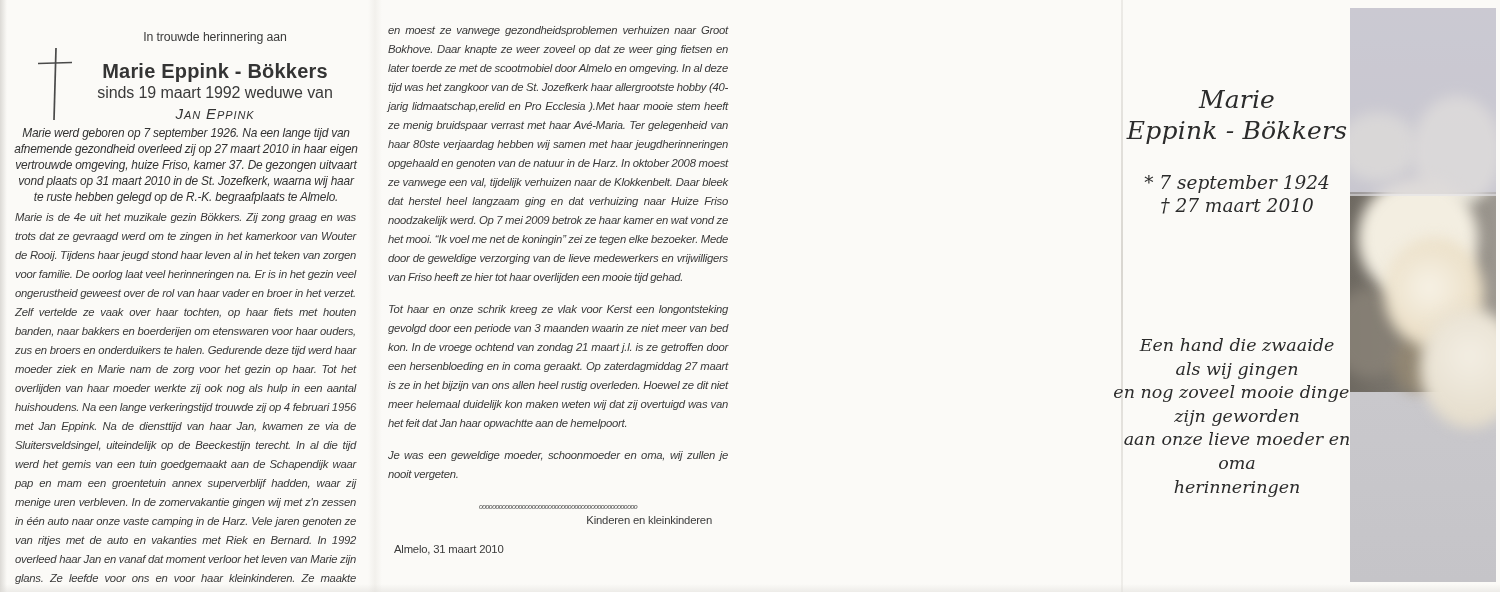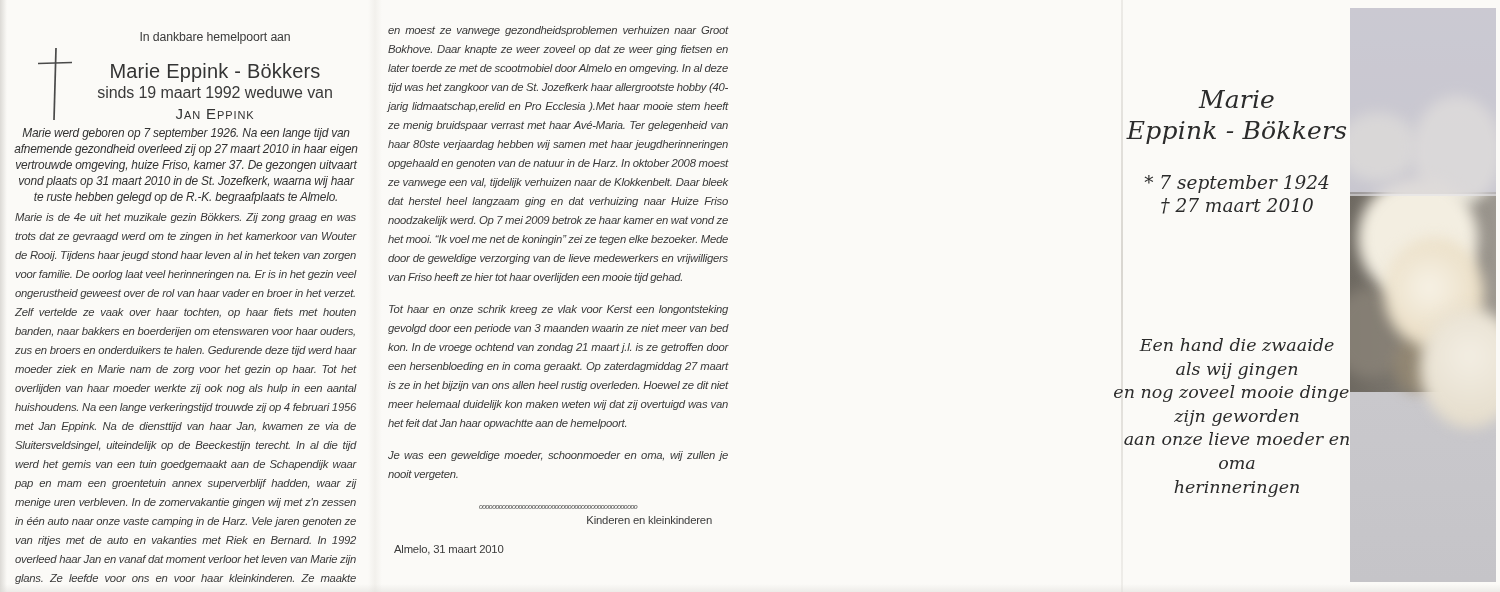--- a/index.html
+++ b/index.html
@@ -23,23 +23,23 @@
     font-size:11.3px;line-height:19px;letter-spacing:-0.25px;word-spacing:-0.4px;
     text-align:justify;color:#3a3a3a;font-style:italic;
   }
   .bodytext p{margin:0 0 13px 0;}
 
   
   .panel1{position:absolute;left:0;top:0;width:375px;height:592px;}
   .cross{position:absolute;left:30px;top:44px;}
   .p1-header{position:absolute;left:78px;top:30px;width:274px;text-align:center;}
   .p1-intro-line{font-size:12.3px;color:#3a3a3a;letter-spacing:-0.1px;}
-  .p1-name{font-size:20px;color:#343434;letter-spacing:0.2px;margin-top:16px;}
+  .p1-name{font-size:20px;color:#343434;letter-spacing:0.2px;margin-top:16px;font-weight:bold;}
   .p1-widow{font-size:16px;color:#3a3a3a;margin-top:1px;letter-spacing:-0.1px;}
-  .p1-husband{font-variant:small-caps;font-size:15px;letter-spacing:0.9px;color:#333;margin-top:3px;}
+  .p1-husband{font-variant:small-caps;font-size:15px;letter-spacing:0.9px;color:#333;margin-top:3px;font-style:italic;}
   .p1-lead{position:absolute;left:13px;top:126px;width:346px;text-align:center;
     font-style:italic;font-size:11.9px;line-height:15.9px;letter-spacing:-0.2px;color:#333;}
   .p1-body{position:absolute;left:15px;top:208px;width:341px;}
 
   
   .panel2{position:absolute;left:388px;top:21px;width:340px;}
   .divider{ text-align:center;font-size:7px;letter-spacing:-0.6px;color:#4a4a4a;
     margin:1px 0 14px 0;white-space:nowrap;overflow:hidden;}
   .signature{position:absolute;left:388px;top:514px;width:340px;text-align:right;
     padding-right:16px;box-sizing:border-box;font-size:11.3px;letter-spacing:-0.2px;color:#3a3a3a;}
@@ -83,21 +83,21 @@
 <div class="fold-line"></div>
 
 <div class="panel1">
   <div class="cross">
     <svg width="48" height="84" viewBox="0 0 48 84">
       <line x1="26" y1="4" x2="24" y2="76" stroke="#4a4a4a" stroke-width="1.7"></line>
       <line x1="8" y1="19.5" x2="42" y2="18.5" stroke="#4a4a4a" stroke-width="1.7"></line>
     </svg>
   </div>
   <div class="p1-header">
-    <div class="p1-intro-line">In dankbare hemelpoort aan</div>
+    <div class="p1-intro-line">In trouwde herinnering aan</div>
     <div class="p1-name">Marie Eppink - Bökkers</div>
     <div class="p1-widow">sinds 19 maart 1992 weduwe van</div>
     <div class="p1-husband">Jan Eppink</div>
   </div>
   <div class="p1-lead">Marie werd geboren op 7 september 1926. Na een lange tijd van afnemende gezondheid overleed zij op 27 maart 2010 in haar eigen vertrouwde omgeving, huize Friso, kamer 37. De gezongen uitvaart vond plaats op 31 maart 2010 in de St. Jozefkerk, waarna wij haar te ruste hebben gelegd op de R.-K. begraafplaats te Almelo.</div>
   <div class="p1-body bodytext">Marie is de 4e uit het muzikale gezin Bökkers. Zij zong graag en was trots dat ze gevraagd werd om te zingen in het kamerkoor van Wouter de Rooij. Tijdens haar jeugd stond haar leven al in het teken van zorgen voor familie. De oorlog laat veel herinneringen na. Er is in het gezin veel ongerustheid geweest over de rol van haar vader en broer in het verzet. Zelf vertelde ze vaak over haar tochten, op haar fiets met houten banden, naar bakkers en boerderijen om etenswaren voor haar ouders, zus en broers en onderduikers te halen. Gedurende deze tijd werd haar moeder ziek en Marie nam de zorg voor het gezin op haar. Tot het overlijden van haar moeder werkte zij ook nog als hulp in een aantal huishoudens. Na een lange verkeringstijd trouwde zij op 4 februari 1956 met Jan Eppink. Na de diensttijd van haar Jan, kwamen ze via de Sluitersveldsingel, uiteindelijk op de Beeckestijn terecht. In al die tijd werd het gemis van een tuin goedgemaakt aan de Schapendijk waar pap en mam een groentetuin annex superverblijf hadden, waar zij menige uren verbleven. In de zomervakantie gingen wij met z'n zessen in één auto naar onze vaste camping in de Harz. Vele jaren genoten ze van ritjes met de auto en vakanties met Riek en Bernard. In 1992 overleed haar Jan en vanaf dat moment verloor het leven van Marie zijn glans. Ze leefde voor ons en voor haar kleinkinderen. Ze maakte uitstapjes met haar kinderen en met Riek en Gustie busritjes met Ter Beek Reizen. Genoot van de concerten van de muziekverenigingen De Eendracht en KAH. Op 65 jarige leeftijd kreeg ze haar eerste herseninfarct, gevolgd door nog een aantal,</div>
 </div>
 
 <div class="panel2 bodytext">
   <p>en moest ze vanwege gezondheidsproblemen verhuizen naar Groot Bokhove. Daar knapte ze weer zoveel op dat ze weer ging fietsen en later toerde ze met de scootmobiel door Almelo en omgeving. In al deze tijd was het zangkoor van de St. Jozefkerk haar allergrootste hobby (40-jarig lidmaatschap,erelid en Pro Ecclesia ).Met haar mooie stem heeft ze menig bruidspaar verrast met haar Avé-Maria. Ter gelegenheid van haar 80ste verjaardag hebben wij samen met haar jeugdherinneringen opgehaald en genoten van de natuur in de Harz. In oktober 2008 moest ze vanwege een val, tijdelijk verhuizen naar de Klokkenbelt. Daar bleek dat herstel heel langzaam ging en dat verhuizing naar Huize Friso noodzakelijk werd. Op 7 mei 2009 betrok ze haar kamer en wat vond ze het mooi. “Ik voel me net de koningin” zei ze tegen elke bezoeker. Mede door de geweldige verzorging van de lieve medewerkers en vrijwilligers van Friso heeft ze hier tot haar overlijden een mooie tijd gehad.</p>

